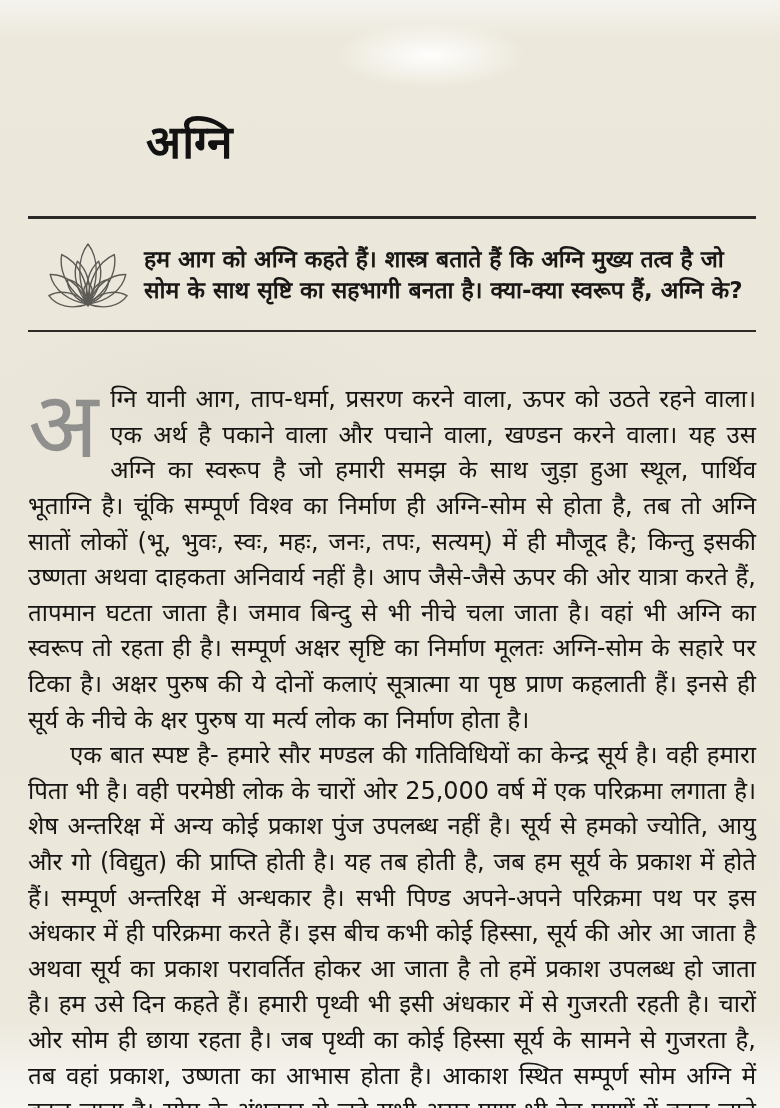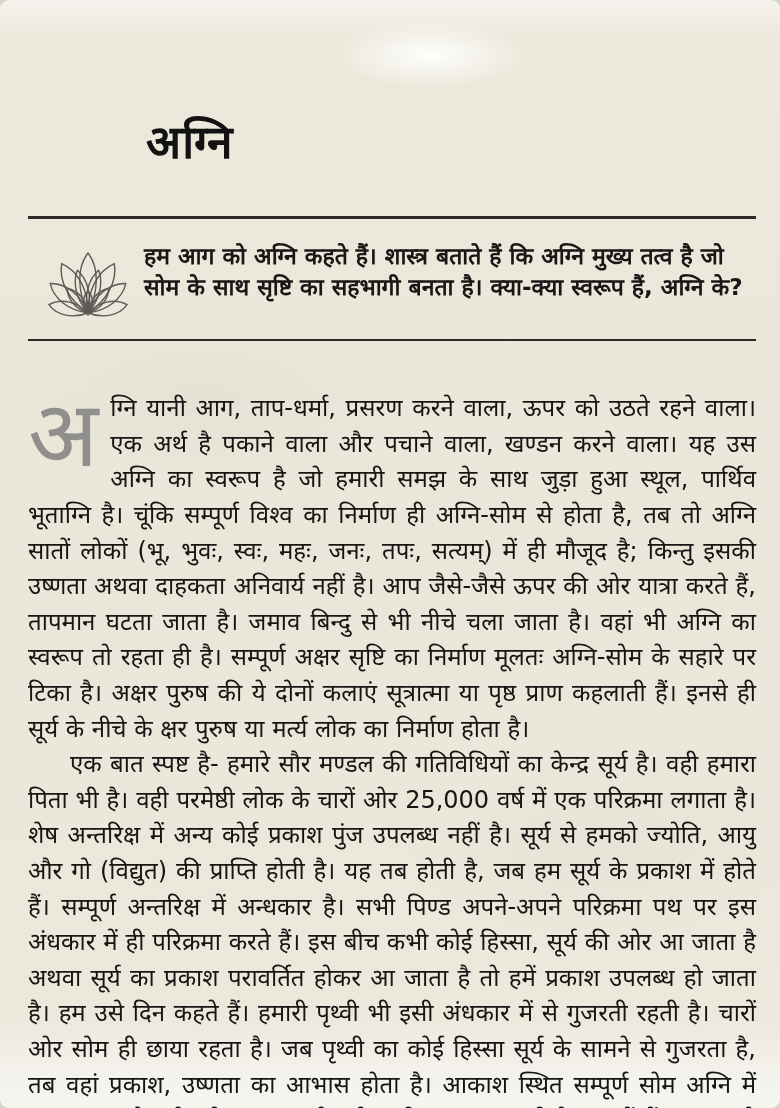--- a/index.html
+++ b/index.html
@@ -13,21 +13,20 @@
     width: 780px;
     height: 1108px;
     margin: 0 auto;
     overflow: hidden;
     color: #1c1c1c;
     background:
       radial-gradient(ellipse 130px 45px at 430px 55px, rgba(255,255,255,0.95), rgba(255,255,255,0) 75%),
       radial-gradient(ellipse 300px 120px at 200px 400px, rgba(0,0,0,0.025), rgba(0,0,0,0) 70%),
       radial-gradient(ellipse 300px 140px at 600px 850px, rgba(0,0,0,0.02), rgba(0,0,0,0) 70%),
       linear-gradient(180deg, #f5f3ee 0%, #ece8db 3.5%, #eae6d9 55%, #ece8dc 92%, #f4f2ec 97%, #f6f5f0 100%);
-    border-radius: 9px;
   }
   .content {
     position: absolute;
     left: 28px;
     right: 24px;
     top: 0;
   }
   .chapter-title {
     margin: 0;
     padding: 118px 0 0 118px;
@@ -40,21 +39,22 @@
   .rule {
     border: 0;
     height: 0;
     border-top: 3px solid #2b2a26;
     margin: 0;
   }
   .rule-top { margin-top: 50px; }
   .rule-bottom { border-top-width: 2px; }
   .intro-band {
     display: flex;
-    padding: 22px 0 12px 8px;
+    align-items: center;
+    padding: 13px 0 12px 8px;
     min-height: 86px;
   }
   .intro-icon {
     flex: 0 0 108px;
     display: flex;
     align-items: center;
     justify-content: flex-start;
   }
   .intro-text {
     margin: 0;

